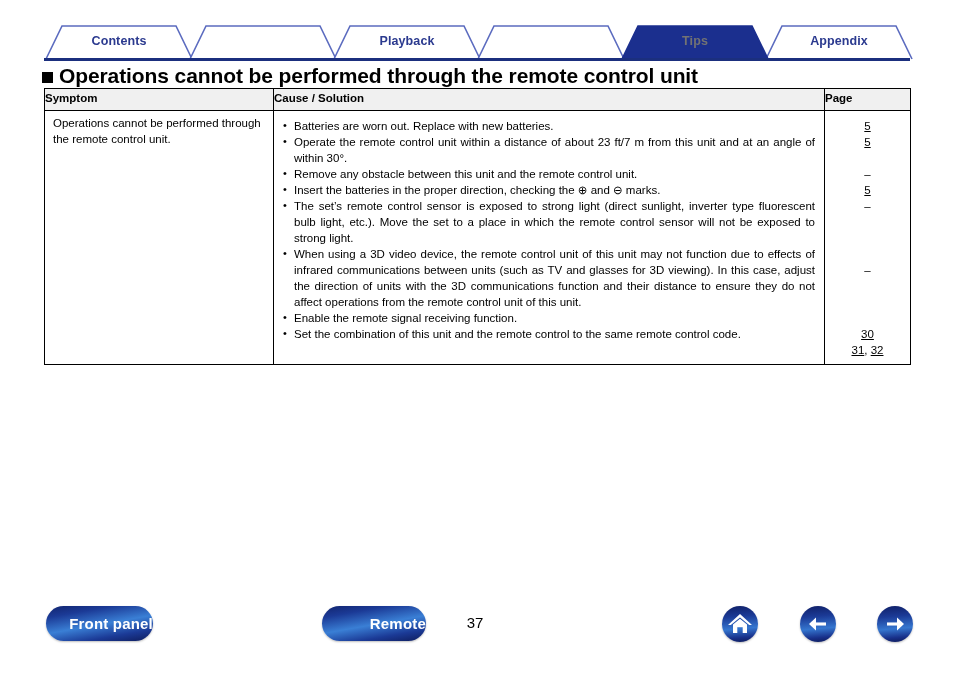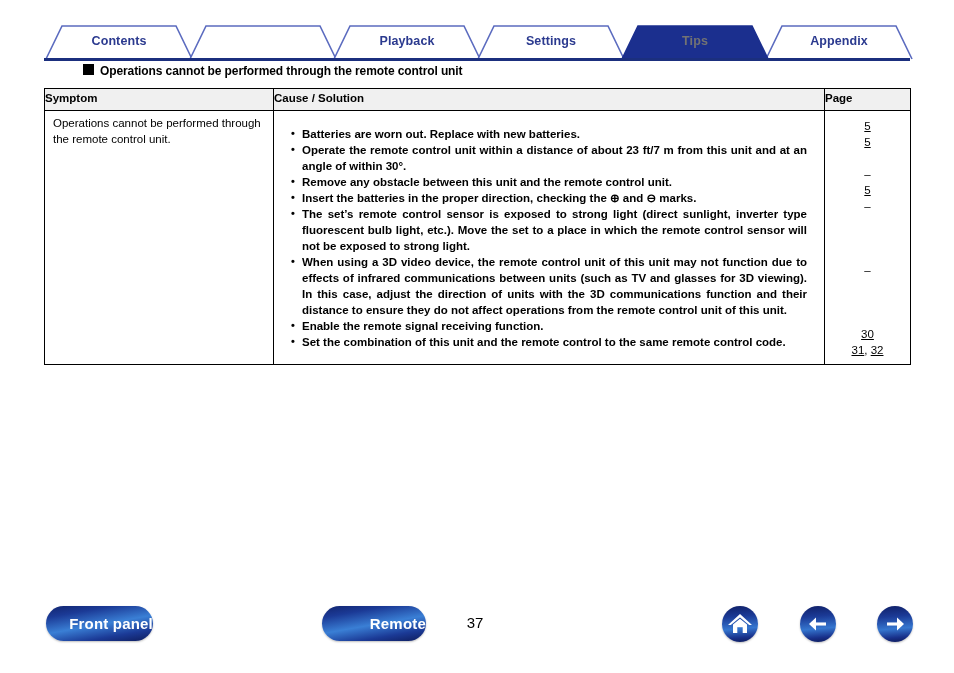--- a/index.html
+++ b/index.html
@@ -48,26 +48,25 @@
     width: 866px;
     height: 3px;
     background: #1b2f7e;
   }
 
   
   .heading {
     position: absolute;
     left: 42px;
     top: 64px;
-    font-size: 12px;
+    font-size: 21px;
     font-weight: bold;
     color: #000;
     white-space: nowrap;
     letter-spacing: -0.1px;
-    margin-left: 41px;
   }
   .heading .sq {
     display: inline-block;
     width: 11px;
     height: 11px;
     background: #000;
     margin-right: 6px;
     position: relative;
     top: 0px;
   }
@@ -112,23 +111,22 @@
   }
   td.page {
     padding: 7px 0 6px 0;
     font-size: 11.5px;
     line-height: 16px;
     text-align: center;
   }
 
   ul.bullets {
     list-style: none;
-    margin: 8px;
+    margin: 0;
     padding: 0;
-    font-weight: bold;
   }
   ul.bullets > li {
     position: relative;
     padding-left: 11px;
     margin: 0 0 0 0;
   }
   ul.bullets > li::before {
     content: "\2022";
     position: absolute;
     left: 0;
@@ -202,21 +200,20 @@
     <path d="M190 35 L206 2 L320 2 L336 35" fill="#ffffff" stroke="#5b6bbf" stroke-width="1.6"></path>
     <path d="M334 35 L350 2 L464 2 L480 35" fill="#ffffff" stroke="#5b6bbf" stroke-width="1.6"></path>
     <path d="M478 35 L494 2 L608 2 L624 35" fill="#ffffff" stroke="#5b6bbf" stroke-width="1.6"></path>
     <path d="M766 35 L782 2 L896 2 L912 35" fill="#ffffff" stroke="#5b6bbf" stroke-width="1.6"></path>
 
     <path d="M622 35 L638 2 L752 2 L768 35 Z" fill="#1b2f8e" stroke="#1b2f8e" stroke-width="1.6"></path>
   </svg>
 
   <div class="tab-label" style="left:46px;  width:146px;">Contents</div>
   <div class="tab-label" style="left:334px; width:146px;">Playback</div>
-  <div class="tab-label" style="left:478px; width:146px;">Settings</div>
   <div class="tab-label active" style="left:622px; width:146px;">Tips</div>
   <div class="tab-label" style="left:766px; width:146px;">Appendix</div>
 </div>
 <div class="tabrule"></div>
 
 <div class="heading">
   <span class="sq"></span><span>Operations cannot be performed through the remote control unit</span>
 </div>
 
 <div class="tablewrap">

